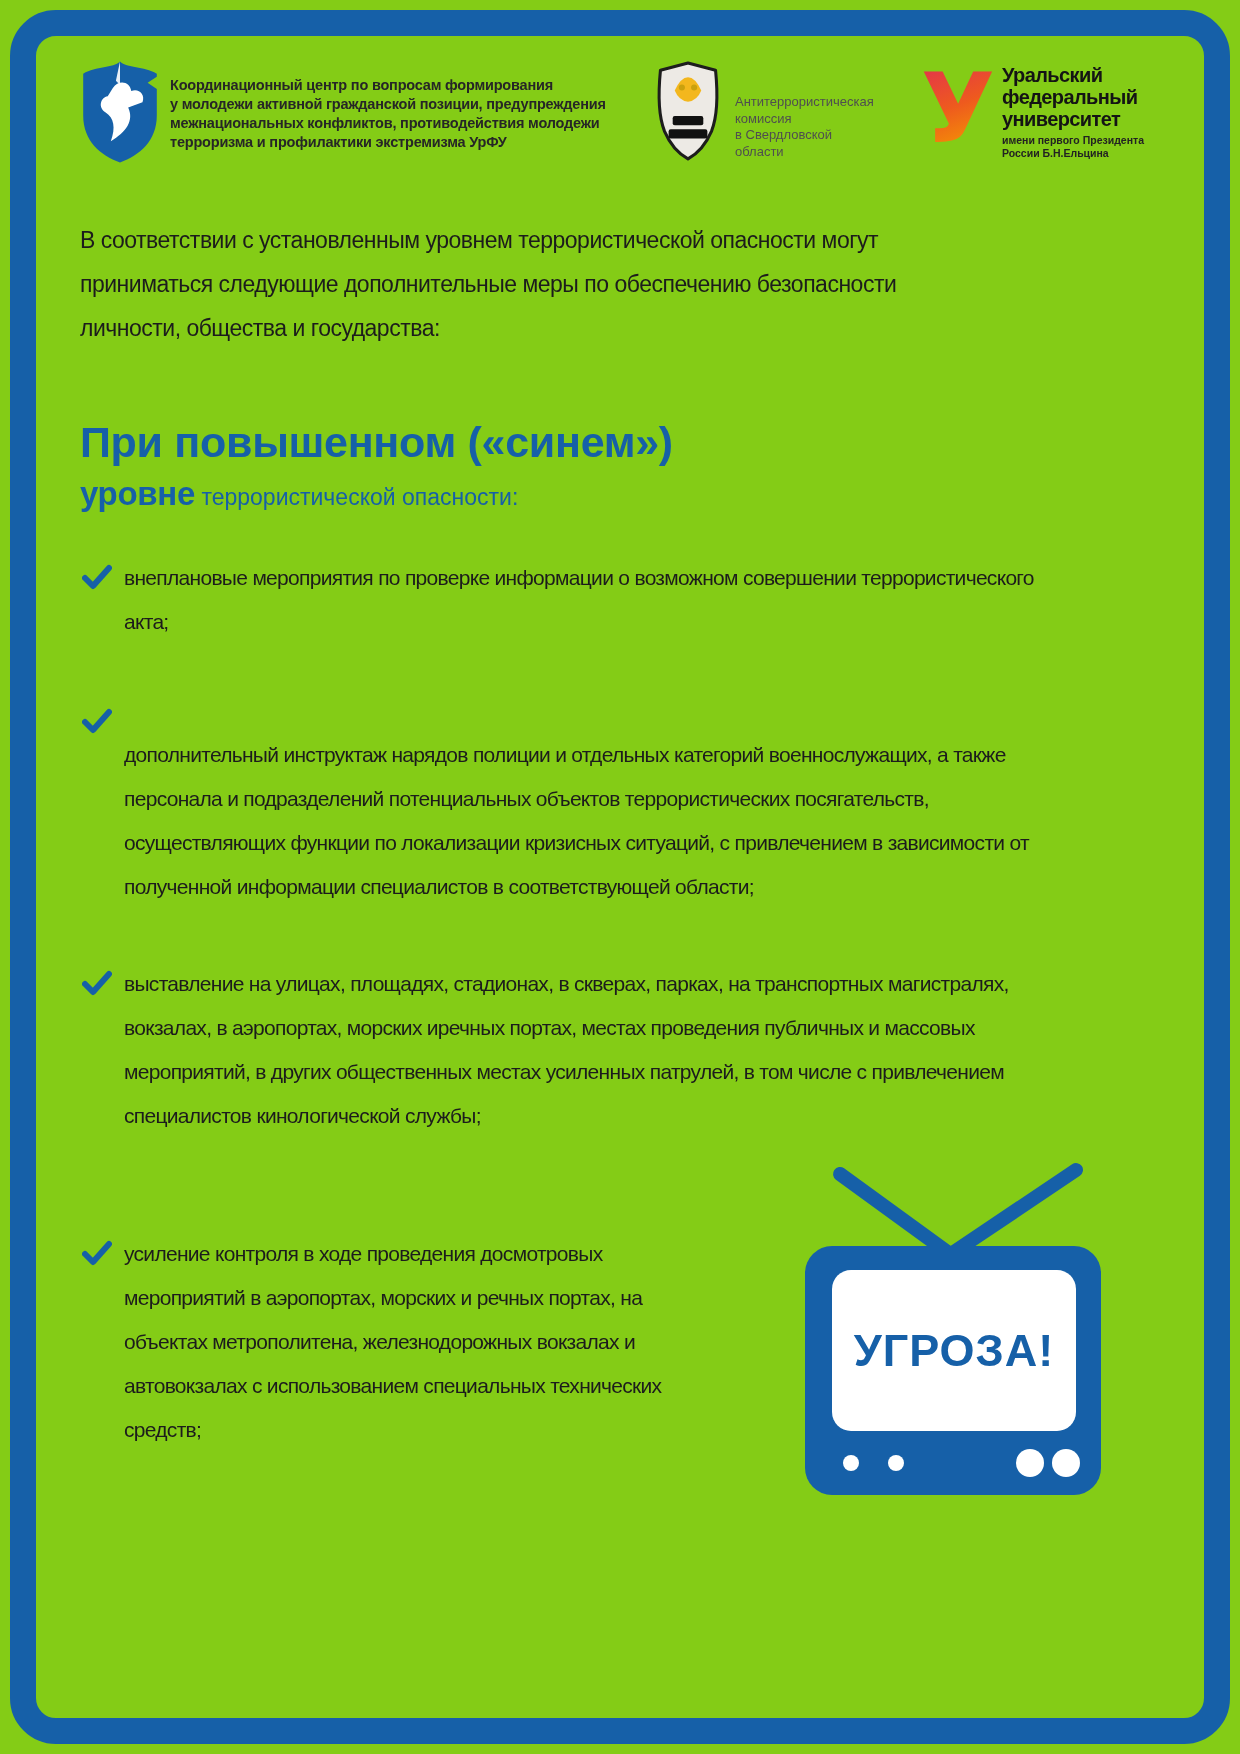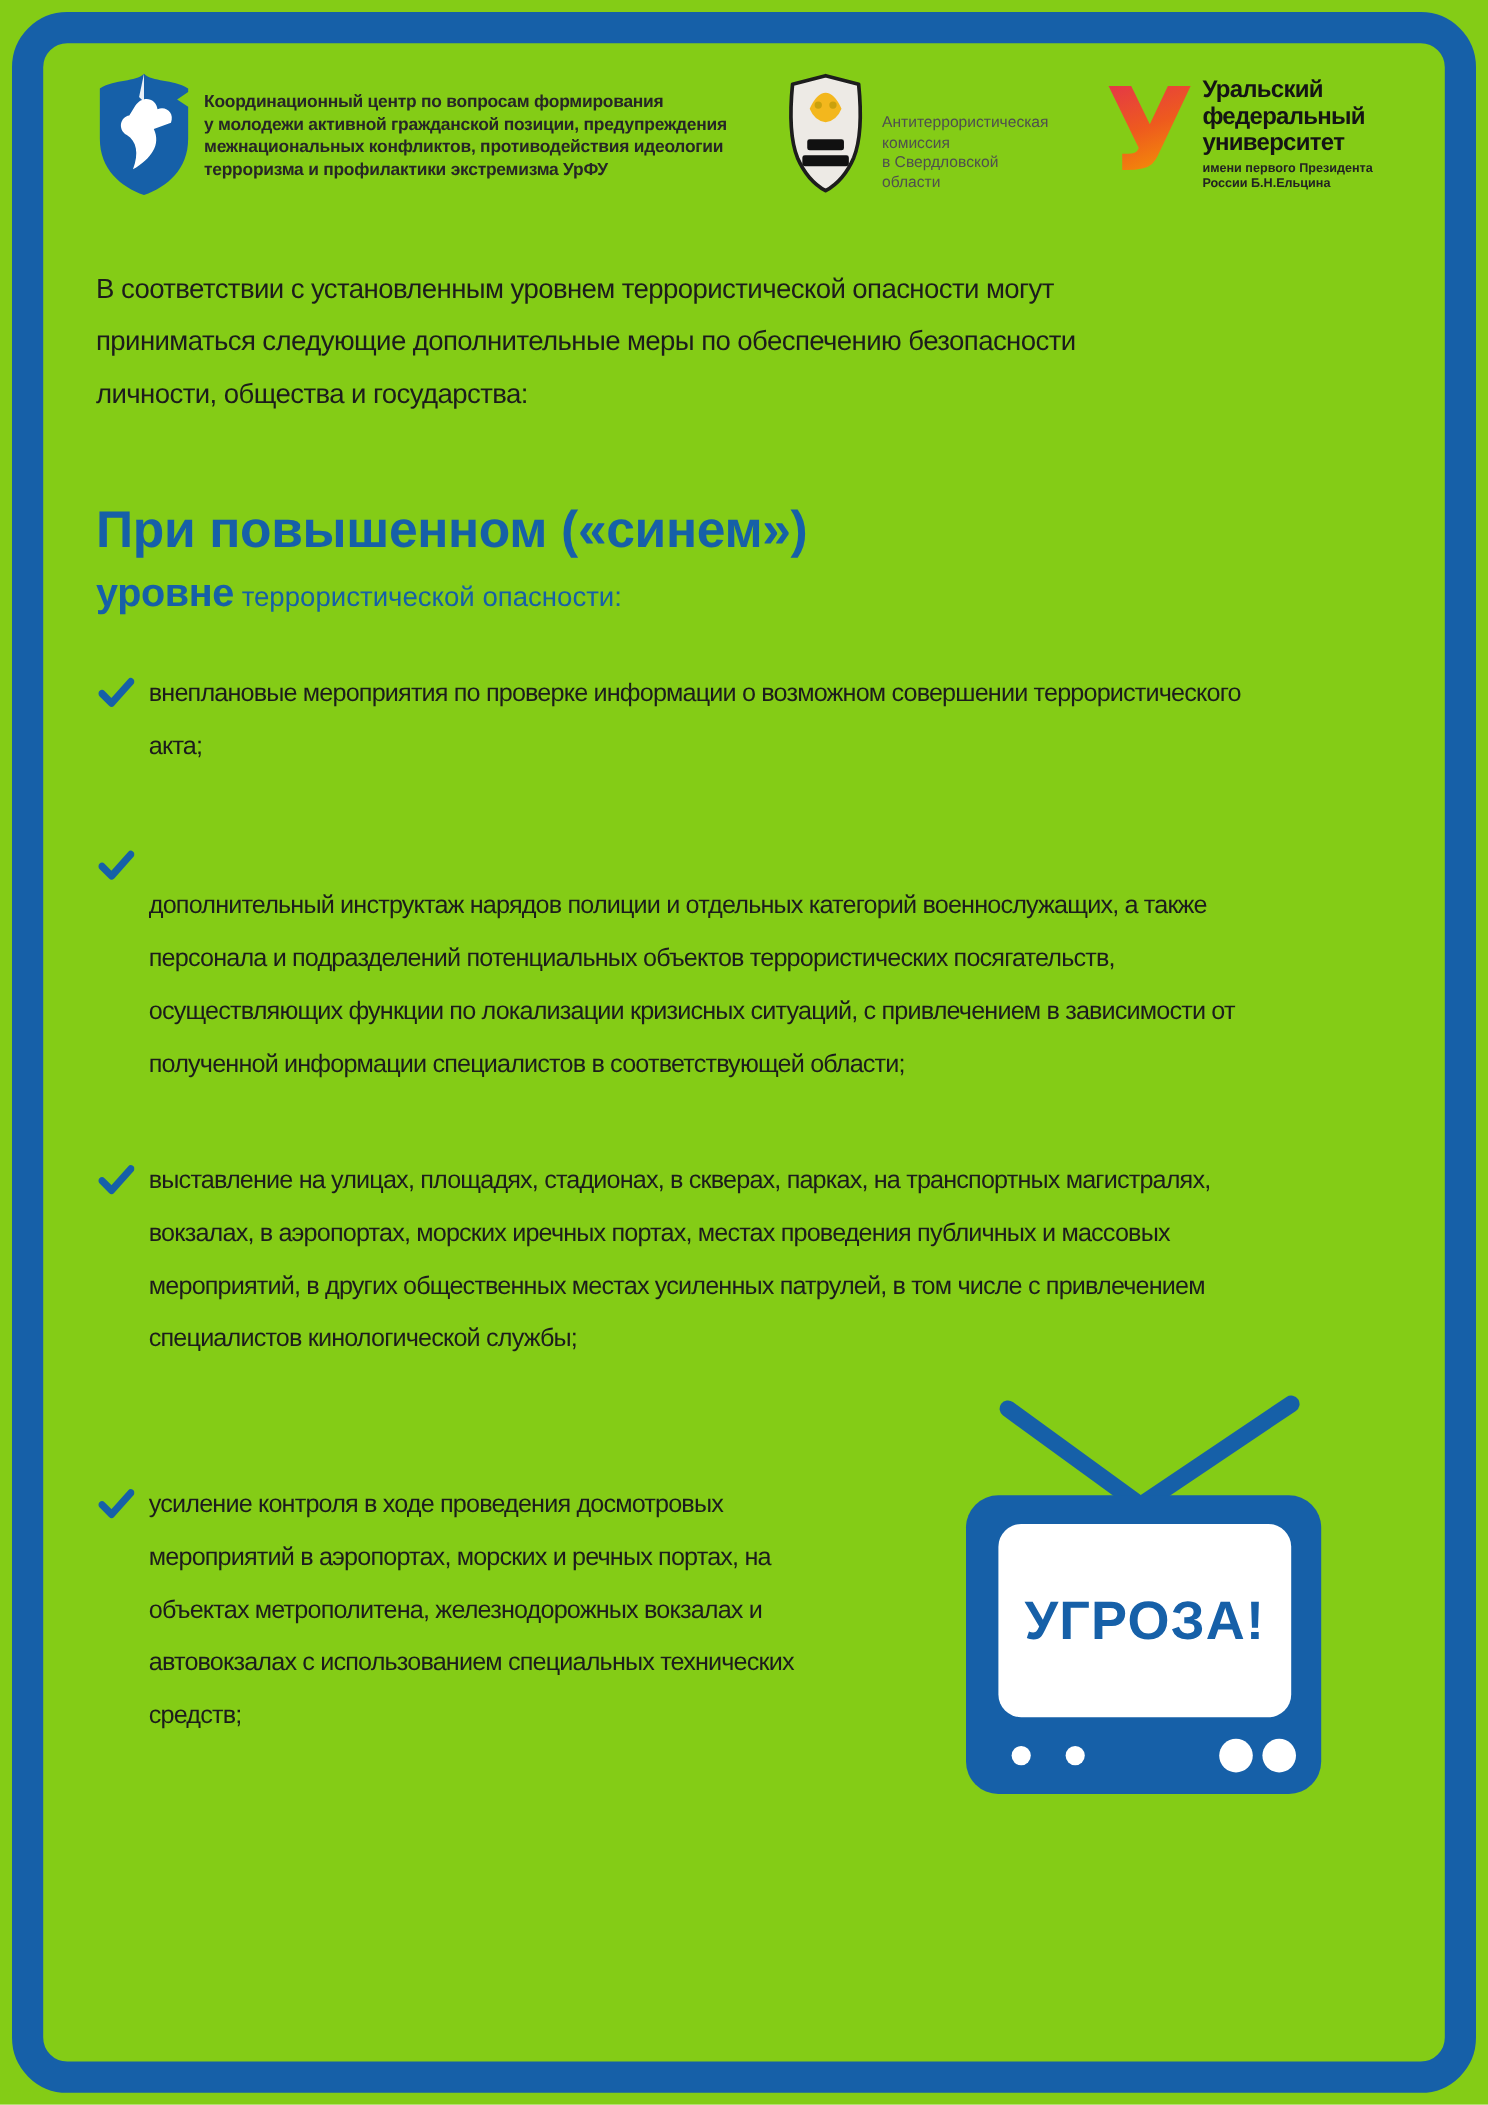--- a/index.html
+++ b/index.html
@@ -48,21 +48,21 @@
 
   <svg class="logo-shield" viewBox="0 0 90 105">
     <path d="M45 3 C38 10 22 7 9 15 L9 56 C9 81 26 95 45 102 C64 95 81 81 81 56 L81 30 L72 24 L81 18 L81 15 C68 7 52 10 45 3 Z" fill="#1660a8"></path>
     <path d="M38 29 C44 20 55 23 56 32 C63 29 70 35 67 43 L53 48 C59 61 51 72 36 81 C41 68 39 58 31 53 C23 48 26 38 33 37 Z" fill="#ffffff"></path>
     <path d="M45 3 L45 26 L41 22 Z" fill="#ffffff" opacity="0.9"></path>
   </svg>
 
   <div class="center-logo-text">
     <div>Координационный центр по вопросам формирования</div>
     <div>у молодежи активной гражданской позиции, предупреждения</div>
-    <div>межнациональных конфликтов, противодействия идеологии</div>
+    <div>межнациональных конфликтов, противодействия молодежи</div>
     <div>терроризма и профилактики экстремизма УрФУ</div>
   </div>
 
   <svg class="atc-shield" viewBox="0 0 70 100">
     <path d="M35 3 L8 10 C6 30 6 55 12 70 C18 84 26 92 35 97 C44 92 52 84 58 70 C64 55 64 30 62 10 Z" fill="#edeae5" stroke="#1d1d1d" stroke-width="3" stroke-linejoin="round"></path>
     <path d="M22 30 q6 -13 13 -13 q7 0 13 13 q-4 10 -13 11 q-9 -1 -13 -11 Z" fill="#f3b71d"></path>
     <circle cx="29" cy="27" r="3" fill="#caa10e"></circle>
     <circle cx="41" cy="27" r="3" fill="#caa10e"></circle>
     <rect x="20" y="55" width="30" height="9" rx="2" fill="#111"></rect>
     <rect x="16" y="68" width="38" height="9" rx="2" fill="#111"></rect>

